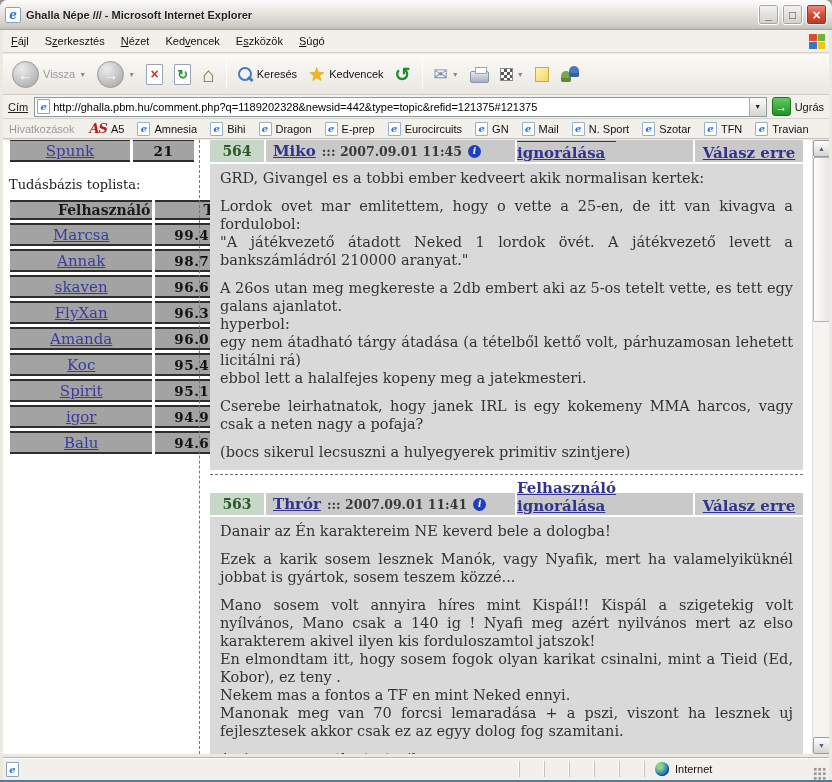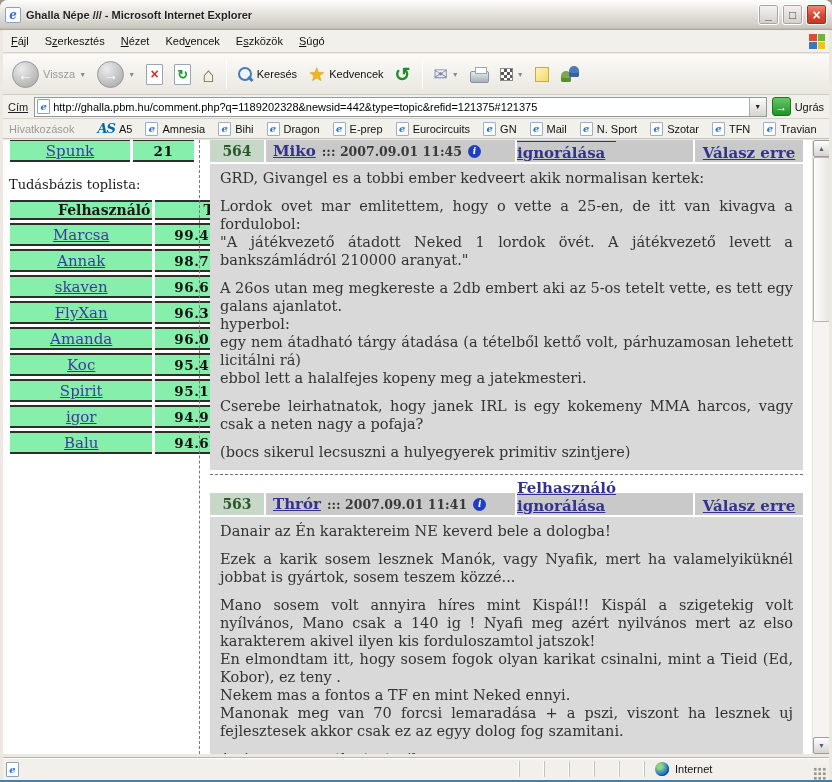--- a/index.html
+++ b/index.html
@@ -96,29 +96,29 @@
 
   
   .linksbar { position:absolute; top:119px; left:3px; right:3px; height:20px; background:#f2f0ea;
     border-bottom:1px solid #c6c3bd; display:flex; align-items:center; padding:0 6px;
     font-size:11px; color:#111; gap:13px; overflow:hidden; }
   .links-label { color:#9a9a9a; margin-right:2px; }
   .link-item { display:flex; align-items:center; gap:4px; white-space:nowrap; cursor:default; }
   .fav-ico { width:13px; height:14px; background:#fff; border:1px solid #9ab0c8; border-radius:1px;
     display:flex; align-items:center; justify-content:center;
     font:italic bold 10px "DejaVu Serif",serif; color:#2a6fd6; }
-  .a5-logo { color:#0369a1; font:italic bold 13px "DejaVu Serif",serif; letter-spacing:-1px;margin-left:8px; }
+  .a5-logo { color:#b91c1c; font:italic bold 13px "DejaVu Serif",serif; letter-spacing:-1px; }
 
   
   .content { position:absolute; top:140px; left:3px; right:3px; bottom:26px; background:#fff; overflow:hidden; }
   .v-divider { position:absolute; left:196px; top:0; bottom:0; border-left:1px dashed #777; }
 
   .sidebar { position:absolute; left:4px; top:-4px; width:190px; font-family:"DejaVu Serif",serif; }
   .side-table { width:100%; border-collapse:separate; border-spacing:3px 3px; }
-  .side-table td { background:#86efac; border-top:2px solid #2e2e2e; border-bottom:2px solid #2e2e2e;
+  .side-table td { background:#a3a3a3; border-top:2px solid #2e2e2e; border-bottom:2px solid #2e2e2e;
     text-align:center; height:19px; padding:0 2px; }
   .user-link { color:#3b3b9e; text-decoration:underline; font-size:15px; cursor:pointer; }
   .side-val { font-weight:bold; font-size:13.5px; color:#111; letter-spacing:0.5px; }
   .side-table .hdr { font-weight:bold; font-size:14px; color:#1a1a1a;padding-left:48px; }
   .col-user { width:118px; } .col-val { width:60px; }
   .toplist-title { font-size:13px; color:#1a1a1a; margin:12px 0 5px 2px; }
 
   .posts { position:absolute; left:207px; top:0; width:593px; font-family:"DejaVu Serif",serif; }
   .post-header { display:flex; gap:2px; height:22px; }
   .ph-num { width:54px; background:#c8d8c8; color:#2d5a2d; font-weight:bold; font-size:14px;

